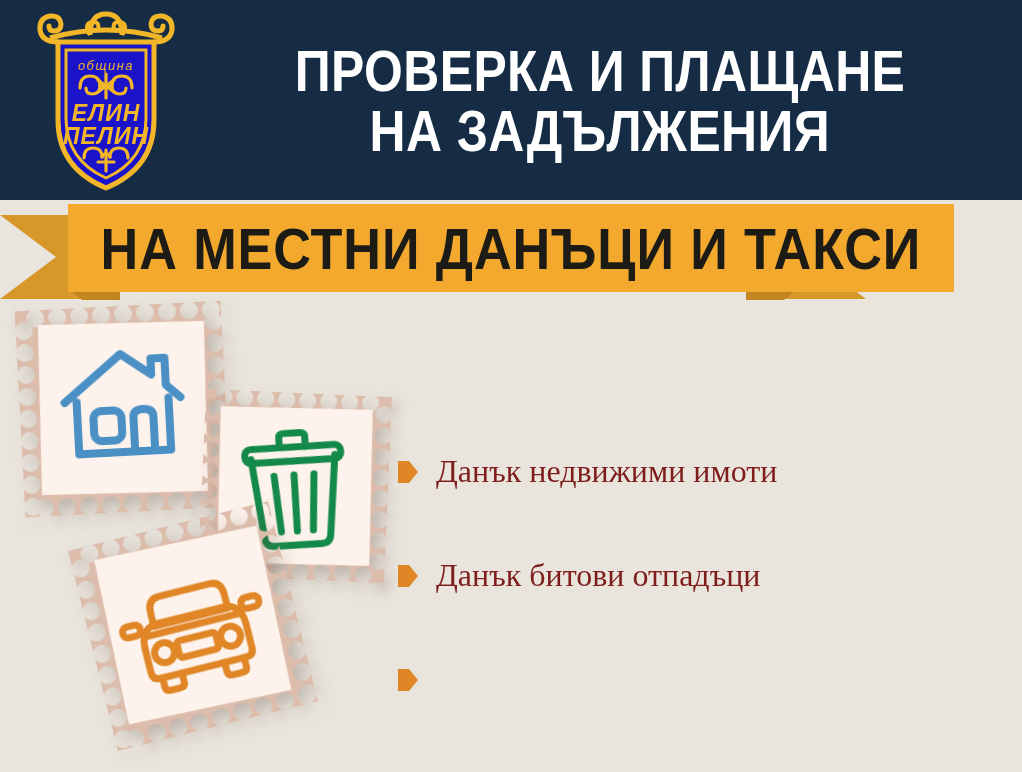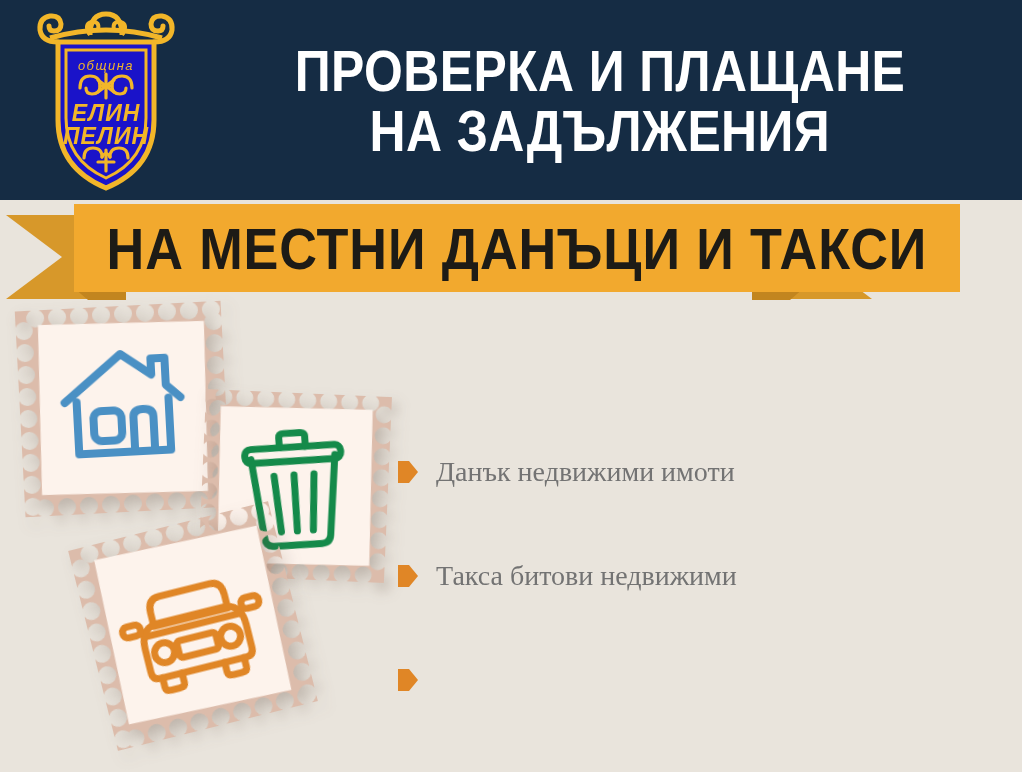--- a/index.html
+++ b/index.html
@@ -68,21 +68,20 @@
   }
 
   
   .ribbon {
     position: absolute;
     left: 0;
     top: 196px;
     width: 866px;
     height: 110px;
     z-index: 6;
-    margin-left: 6px;
   }
   .ribbon-tail {
     position: absolute;
     top: 19px;
     width: 120px;
     height: 84px;
     background: #d7982a;
   }
   .ribbon-tail.left {
     left: 0;
@@ -160,23 +159,23 @@
     align-items: center;
     height: 104px;
   }
   .bullet-marker {
     flex: 0 0 auto;
     width: 20px;
     height: 26px;
     margin-right: 18px;
   }
   .bullet-label {
-    color: #737373;
+    color: #7f1d1d;
     font-family: "Liberation Serif", "DejaVu Serif", serif;
-    font-size: 28px;
+    font-size: 32px;
     line-height: 1.05;
     white-space: nowrap;
   }
 </style>
 </head>
 <body>
 
 <div id="poster">
 
   <div class="header">
@@ -421,21 +420,21 @@
       </span>
       <span class="bullet-label">Данък недвижими имоти</span>
     </div>
 
     <div class="bullet-row">
       <span class="bullet-marker">
         <svg width="20" height="26" viewBox="0 0 20 26">
           <path d="M0 2 L11 2 L20 13 L11 24 L0 24 Z" fill="#e08626"></path>
         </svg>
       </span>
-      <span class="bullet-label">Такса битови недвижими</span>
+      <span class="bullet-label">Данък битови отпадъци</span>
     </div>
 
     <div class="bullet-row">
       <span class="bullet-marker">
         <svg width="20" height="26" viewBox="0 0 20 26">
           <path d="M0 2 L11 2 L20 13 L11 24 L0 24 Z" fill="#e08626"></path>
         </svg>
       </span>
     </div>
   </div>

